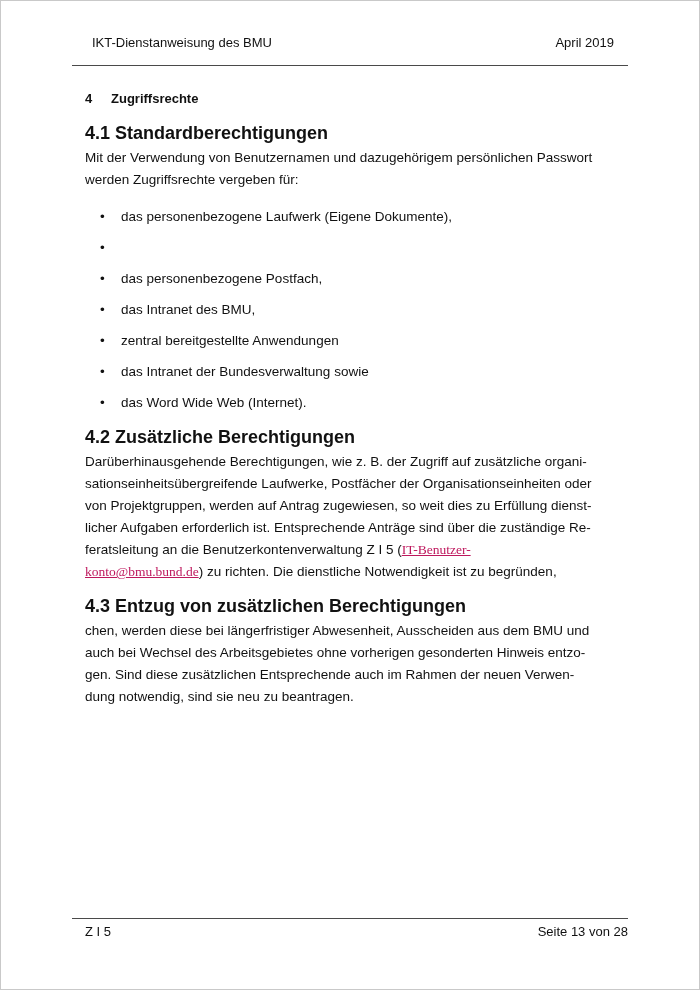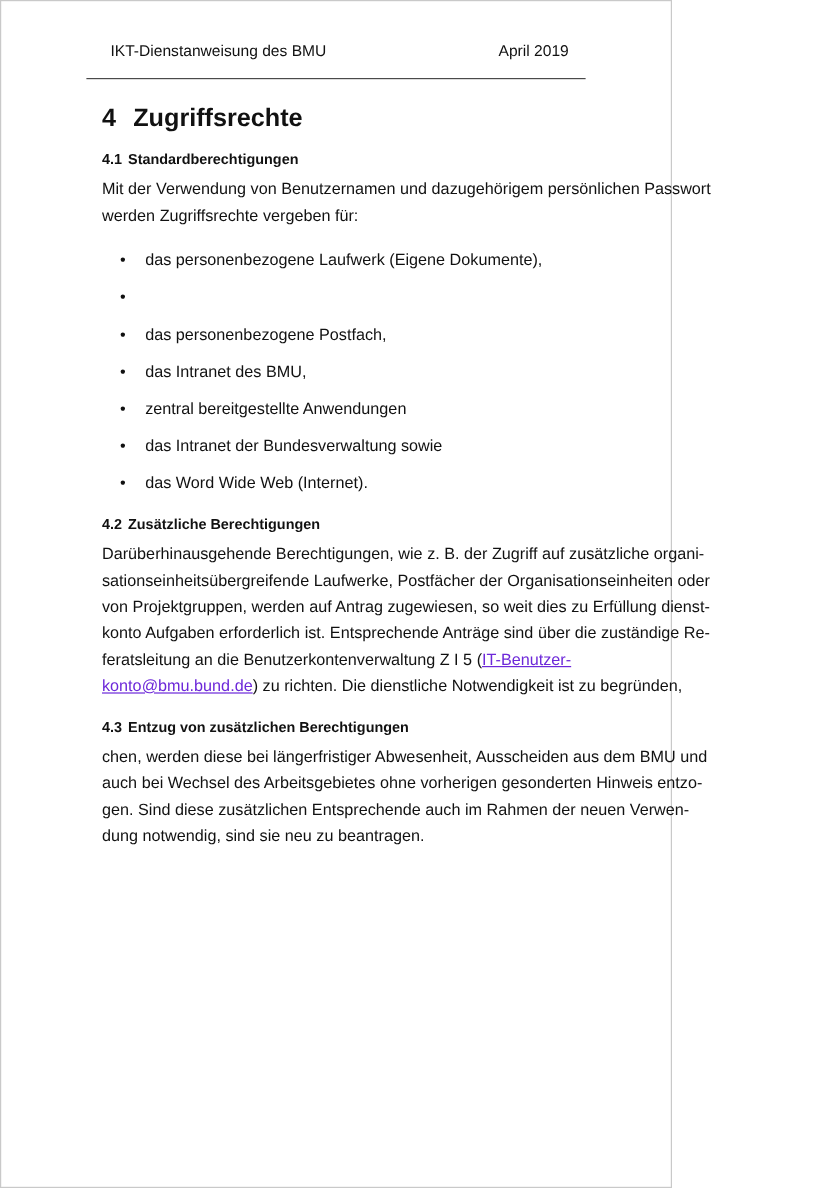--- a/index.html
+++ b/index.html
@@ -3,21 +3,21 @@
 <meta charset="utf-8">
 <style>
   html, body {
     margin: 0;
     padding: 0;
     background: #ffffff;
     font-family: "Liberation Sans", "DejaVu Sans", sans-serif;
   }
   .page {
     position: relative;
-    width: 560px;
+    width: 700px;
     height: 990px;
     box-sizing: border-box;
     background: #ffffff;
     border: 1px solid #c9c9c9;
     padding: 0 71px;
     display: flex;
     flex-direction: column;
     color: #111111;
   }
   .header {
@@ -31,28 +31,28 @@
     border-top: 1px solid #4a4a4a;
     height: 0;
   }
   .header-rule { margin-top: 15px; }
   .content {
     padding: 18px 0 0 13px;
     font-size: 13.5px;
     line-height: 22px;
   }
   h1 {
-    font-size: 21px;
+    font-size: 13px;
     font-weight: bold;
     margin: 4px 0 0 0;
     line-height: 22px;
   }
   h1 .num1 { display: inline-block; min-width: 26px; }
   h2 {
-    font-size: 12px;
+    font-size: 18px;
     font-weight: bold;
     margin: 12px 0 3px 0;
     line-height: 22px;
   }
   h2 .num2 { margin-right: 5px; }
   .para { margin: 0 0 8px 0; }
   .line {
     display: block;
     white-space: pre;
   }
@@ -65,23 +65,24 @@
     display: flex;
     padding-left: 15px;
     margin-bottom: 9px;
     line-height: 22px;
   }
   ul.bullets .dot {
     width: 21px;
     flex: 0 0 21px;
   }
   .link {
-    color: #6d28d9;
+    color: #be185d;
     text-decoration: underline;
     cursor: pointer;
+    font-family: Liberation Serif, serif;
   }
   .footer-block {
     margin-top: auto;
     padding-bottom: 50px;
   }
   .footer {
     display: flex;
     justify-content: space-between;
     align-items: baseline;
     padding: 5px 0 0 13px;
@@ -139,30 +140,37 @@
           <span>das Word Wide Web (Internet).</span>
         </li>
     </ul>
 
     <h2><span class="num2">4.2</span><span>Zusätzliche Berechtigungen</span></h2>
 
     <p class="para">
       <span class="line">Darüberhinausgehende Berechtigungen, wie z. B. der Zugriff auf zusätzliche organi-</span>
       <span class="line">sationseinheitsübergreifende Laufwerke, Postfächer der Organisationseinheiten oder</span>
       <span class="line">von Projektgruppen, werden auf Antrag zugewiesen, so weit dies zu Erfüllung dienst-</span>
-      <span class="line">konto Aufgaben erforderlich ist. Entsprechende Anträge sind über die zuständige Re-</span>
+      <span class="line">licher Aufgaben erforderlich ist. Entsprechende Anträge sind über die zuständige Re-</span>
       <span class="line"><span>feratsleitung an die Benutzerkontenverwaltung Z I 5 (</span><a class="link">IT-Benutzer-</a></span>
       <span class="line"><a class="link">konto@bmu.bund.de</a><span>) zu richten. Die dienstliche Notwendigkeit ist zu begründen,</span></span>
     </p>
 
     <h2><span class="num2">4.3</span><span>Entzug von zusätzlichen Berechtigungen</span></h2>
 
     <p class="para">
       <span class="line">chen, werden diese bei längerfristiger Abwesenheit, Ausscheiden aus dem BMU und</span>
       <span class="line">auch bei Wechsel des Arbeitsgebietes ohne vorherigen gesonderten Hinweis entzo-</span>
       <span class="line">gen. Sind diese zusätzlichen Entsprechende auch im Rahmen der neuen Verwen-</span>
       <span class="line">dung notwendig, sind sie neu zu beantragen.</span>
     </p>
 
   </div>
 
+  <div class="footer-block">
+    <div class="rule"></div>
+    <div class="footer">
+      <span>Z I 5</span>
+      <span>Seite 13 von 28</span>
+    </div>
+  </div>
 
 </div>
 
 </body></html>

